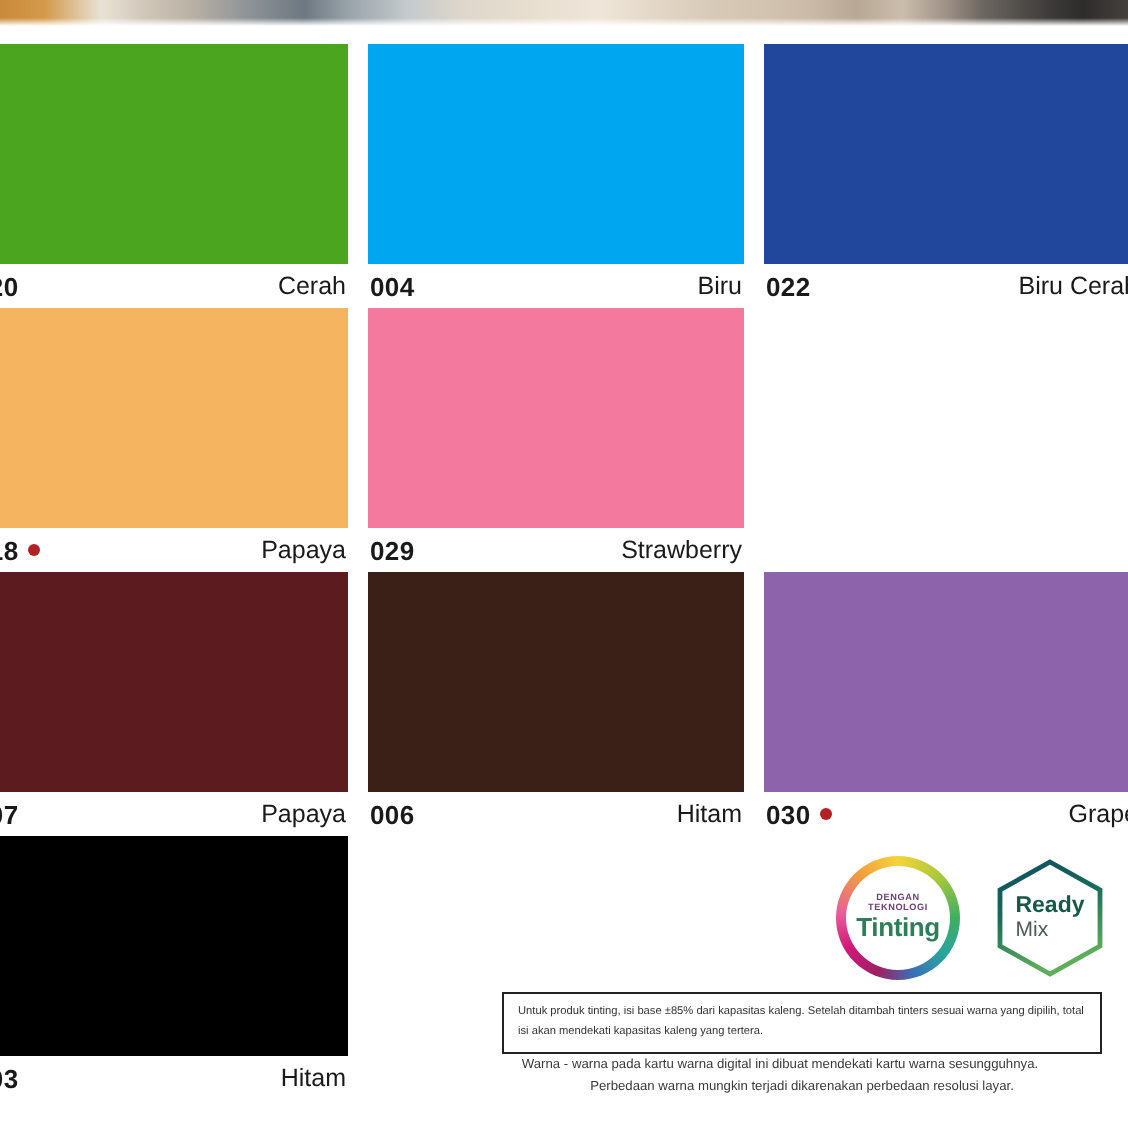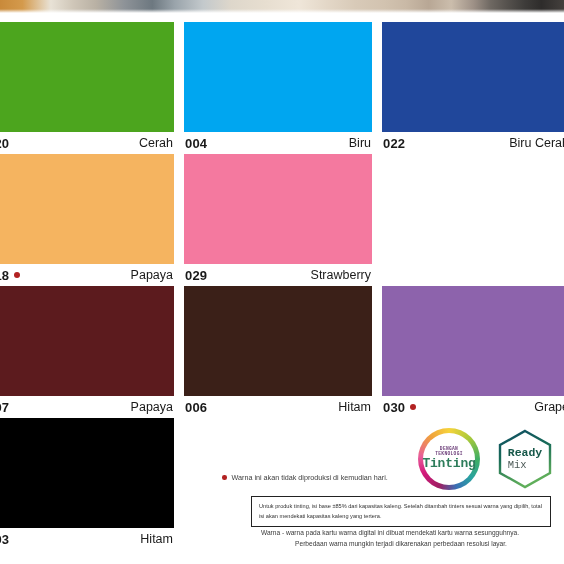--- a/index.html
+++ b/index.html
@@ -85,21 +85,20 @@
     left: 222px; top: 428px;
     width: 336px;
     height: 130px;
   }
   .logos {
     position: absolute;
     right: 2px; top: 0px;
     display: flex;
     align-items: center;
     gap: 14px;
-    font-family: Liberation Mono, monospace;
   }
   .logo-tinting {
     position: relative;
     width: 62px; height: 62px;
     border-radius: 50%;
     background: conic-gradient(from 200deg,
       #9e1f63 0deg, #d2197a 40deg, #e85d9a 75deg,
       #f0a03c 120deg, #f6d33b 160deg, #a8c93a 205deg,
       #3fae63 250deg, #29a3a0 290deg, #3a6fb5 325deg, #9e1f63 360deg);
     display: flex; align-items: center; justify-content: center;
@@ -323,24 +322,20 @@
           </defs>
           <polygon points="31,3 56,17 56,45 31,59 6,45 6,17" fill="none" stroke="url(#hexg)" stroke-width="2.4"></polygon>
         </svg>
         <div class="rm-inner">
           <span class="rm-top">Ready</span>
           <span class="rm-bot">Mix</span>
         </div>
       </div>
     </div>
 
-    <div class="note-red">
-      <span class="dot"></span>
-      <span>Warna ini akan tidak diproduksi di kemudian hari.</span>
-    </div>
 
     <div class="note-box">
       <span>Untuk produk tinting, isi base ±85% dari kapasitas kaleng. Setelah ditambah tinters sesuai warna yang dipilih, total isi akan mendekati kapasitas kaleng yang tertera.</span>
     </div>
 
     <div class="note-bottom">
       <div class="l1">Warna - warna pada kartu warna digital ini dibuat mendekati kartu warna sesungguhnya.</div>
       <div class="l2">Perbedaan warna mungkin terjadi dikarenakan perbedaan resolusi layar.</div>
     </div>
 

